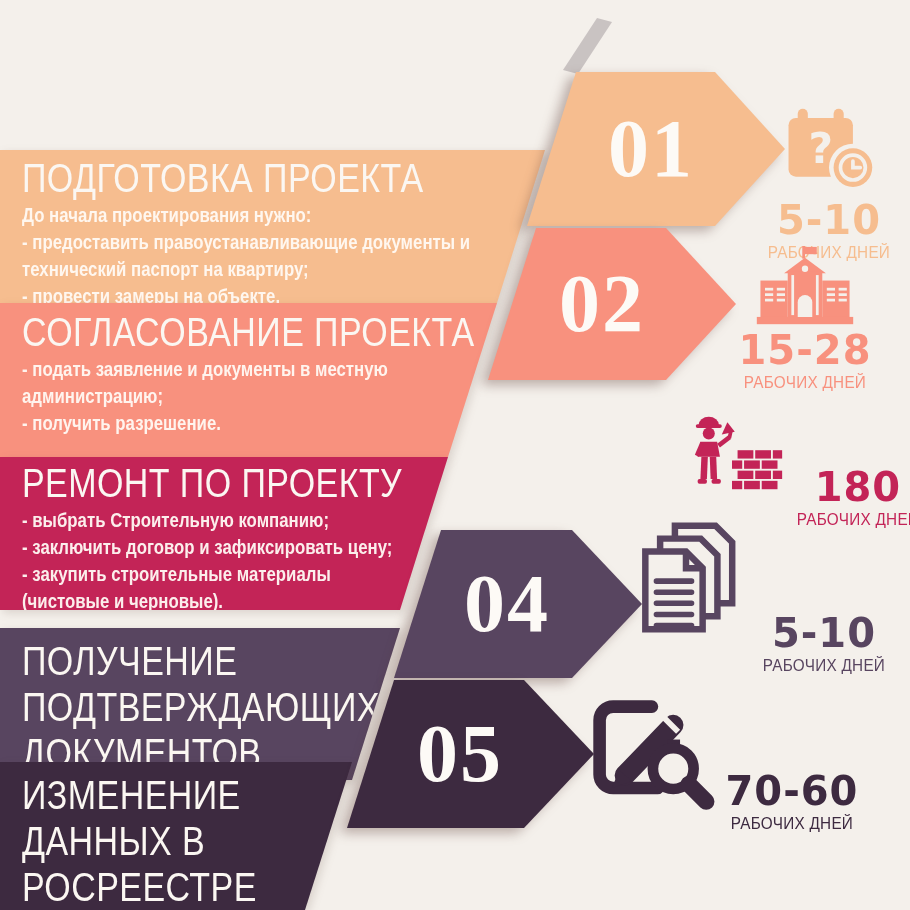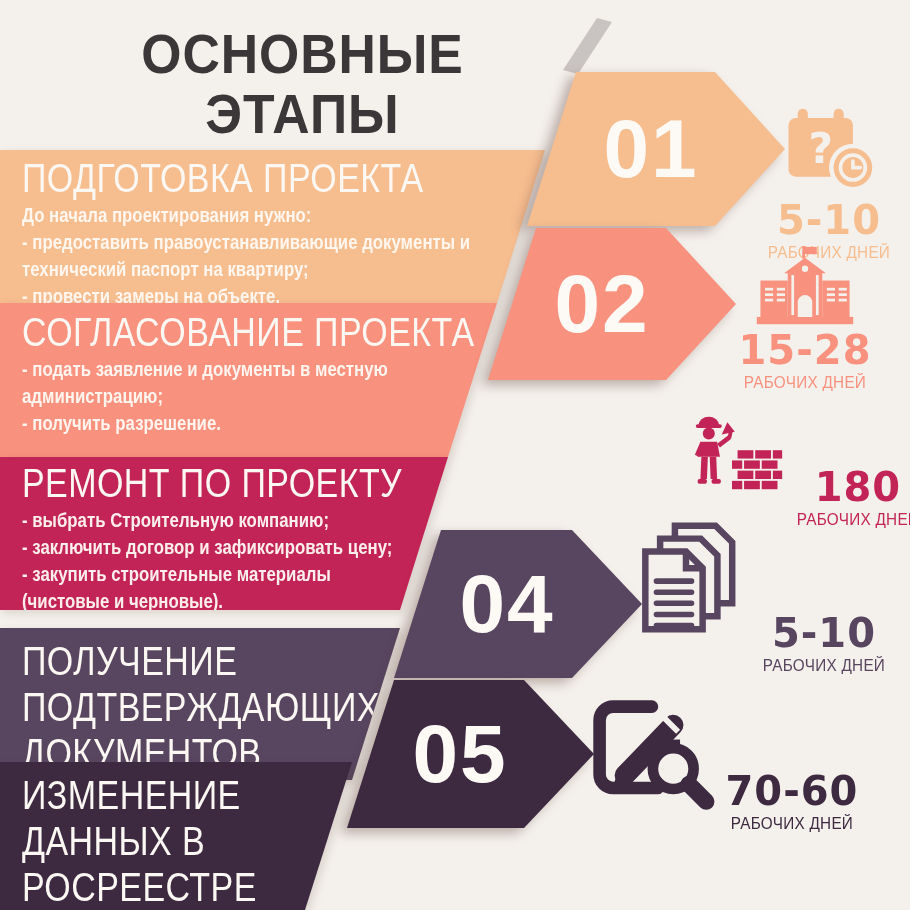--- a/index.html
+++ b/index.html
@@ -26,21 +26,21 @@
              transform:scaleX(.84);transform-origin:0 0;white-space:pre-line;width:560px;}
   
   .arrow-wrap{position:absolute;left:300px;width:510px;filter:drop-shadow(-7px 5px 6px rgba(80,45,40,.35));}
   .arrow{position:relative;width:100%;height:100%;background:var(--c);}
   .aw1{top:72px;height:154px;}  .a1{clip-path:polygon(276px 0,415px 0,485px 77px,415px 154px,227px 154px);}
   .aw2{top:228px;height:152px;} .a2{clip-path:polygon(236px 0,366px 0,436px 76px,366px 152px,188px 152px);}
   .aw3{top:382px;height:146px;} .a3{clip-path:polygon(188px 0,319px 0,389px 73px,319px 146px,142px 146px);}
   .aw4{top:530px;height:148px;} .a4{clip-path:polygon(141px 0,272px 0,342px 74px,272px 148px,94px 148px);}
   .aw5{top:680px;height:148px;} .a5{clip-path:polygon(94px 0,224px 0,294px 74px,224px 148px,47px 148px);}
   .num{position:absolute;width:220px;text-align:center;color:#fdfaf6;
-       font-family:Liberation Sans, sans-serif;font-weight:bold;font-size:82px;line-height:84px;letter-spacing:2px;}
+       font-family:Liberation Serif, serif;font-weight:bold;font-size:82px;line-height:84px;letter-spacing:2px;}
   .a1 .num{left:241px;top:35px;} .a2 .num{left:192px;top:34px;} .a3 .num{left:144px;top:31px;}
   .a4 .num{left:97px;top:32px;}  .a5 .num{left:50px;top:32px;}
   
   .meta{position:absolute;display:flex;color:var(--c);}
   .meta.col{flex-direction:column;align-items:center;}
   .meta.row{flex-direction:row;align-items:flex-end;}
   .m1{left:750px;top:106px;width:158px;}
   .m2{left:726px;top:246px;width:158px;}
   .m3{left:680px;top:413px;}
   .m4{left:634px;top:522px;}
@@ -54,24 +54,20 @@
   .icon{display:block;line-height:0;}
   
   .fold{position:absolute;left:540px;top:0;width:90px;height:90px;opacity:.65;filter:blur(2px);
         background:#b3abad;clip-path:polygon(57px 18px,72px 22px,38px 74px,23px 70px);}
 </style>
 </head>
 <body>
 
 <div class="canvas">
 
-  <div class="title-block">
-    <div class="title-main">ОСНОВНЫЕ ЭТАПЫ</div>
-    <div class="title-sub">ПЕРЕПЛАНИРОВКИ</div>
-  </div>
 
   <div class="fold"></div>
 
   <div class="band-wrap bw1">
     <div class="band b1" style="--c: #f6bd8f;">
       <div class="band-heading">ПОДГОТОВКА ПРОЕКТА</div>
       <div class="band-body">До начала проектирования нужно:
 - предоставить правоустанавливающие документы и
 технический паспорт на квартиру;
 - провести замеры на объекте.</div>

